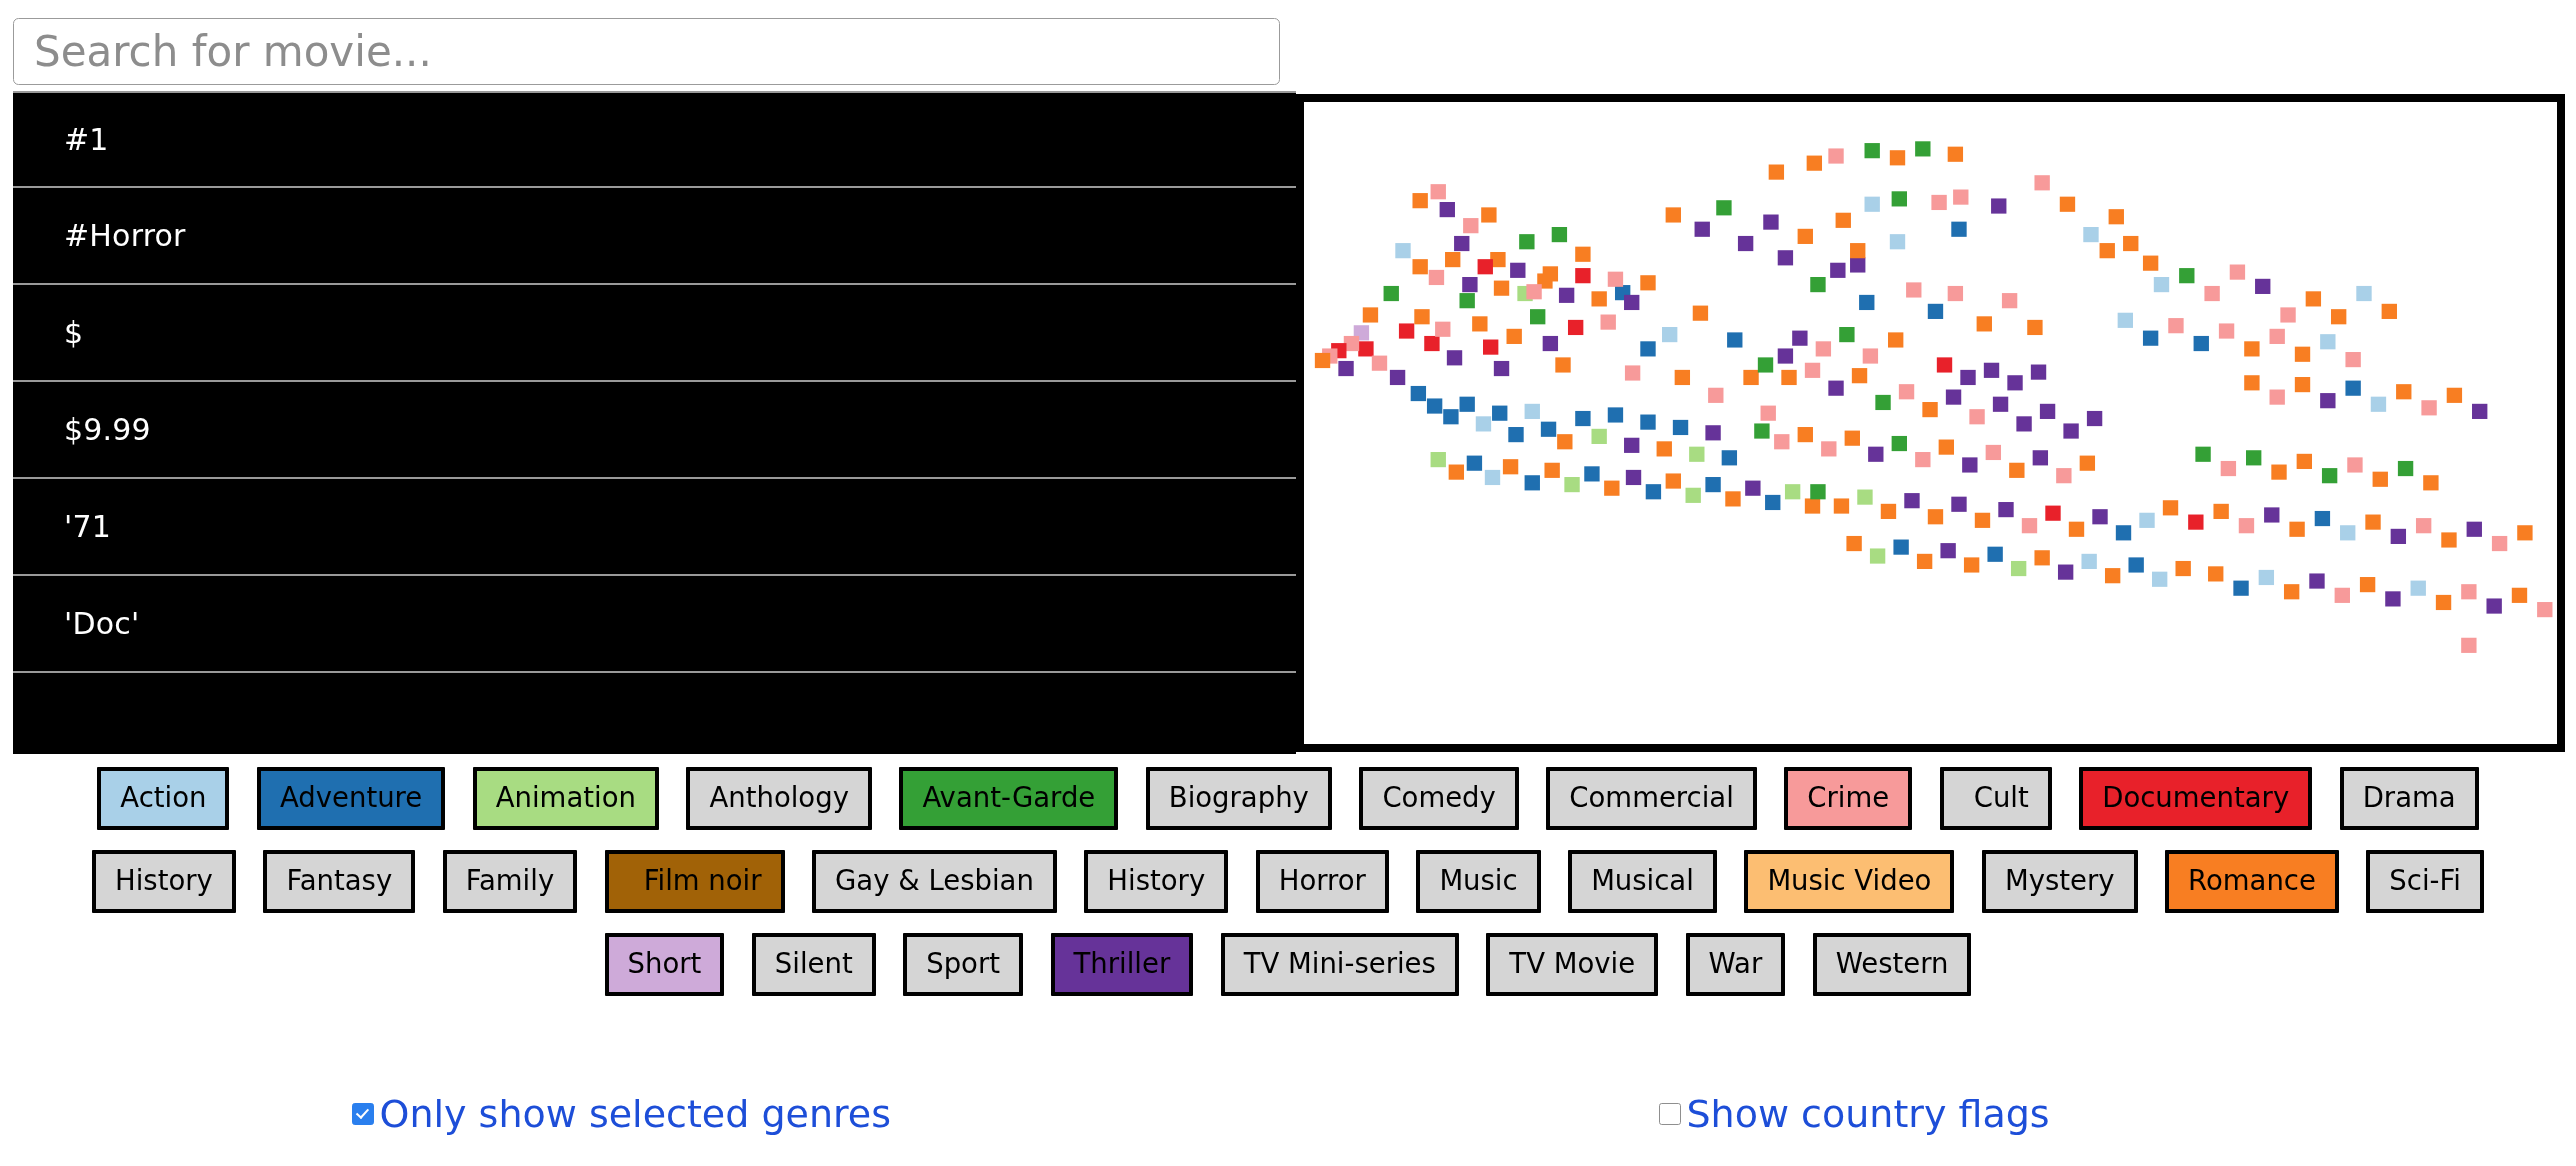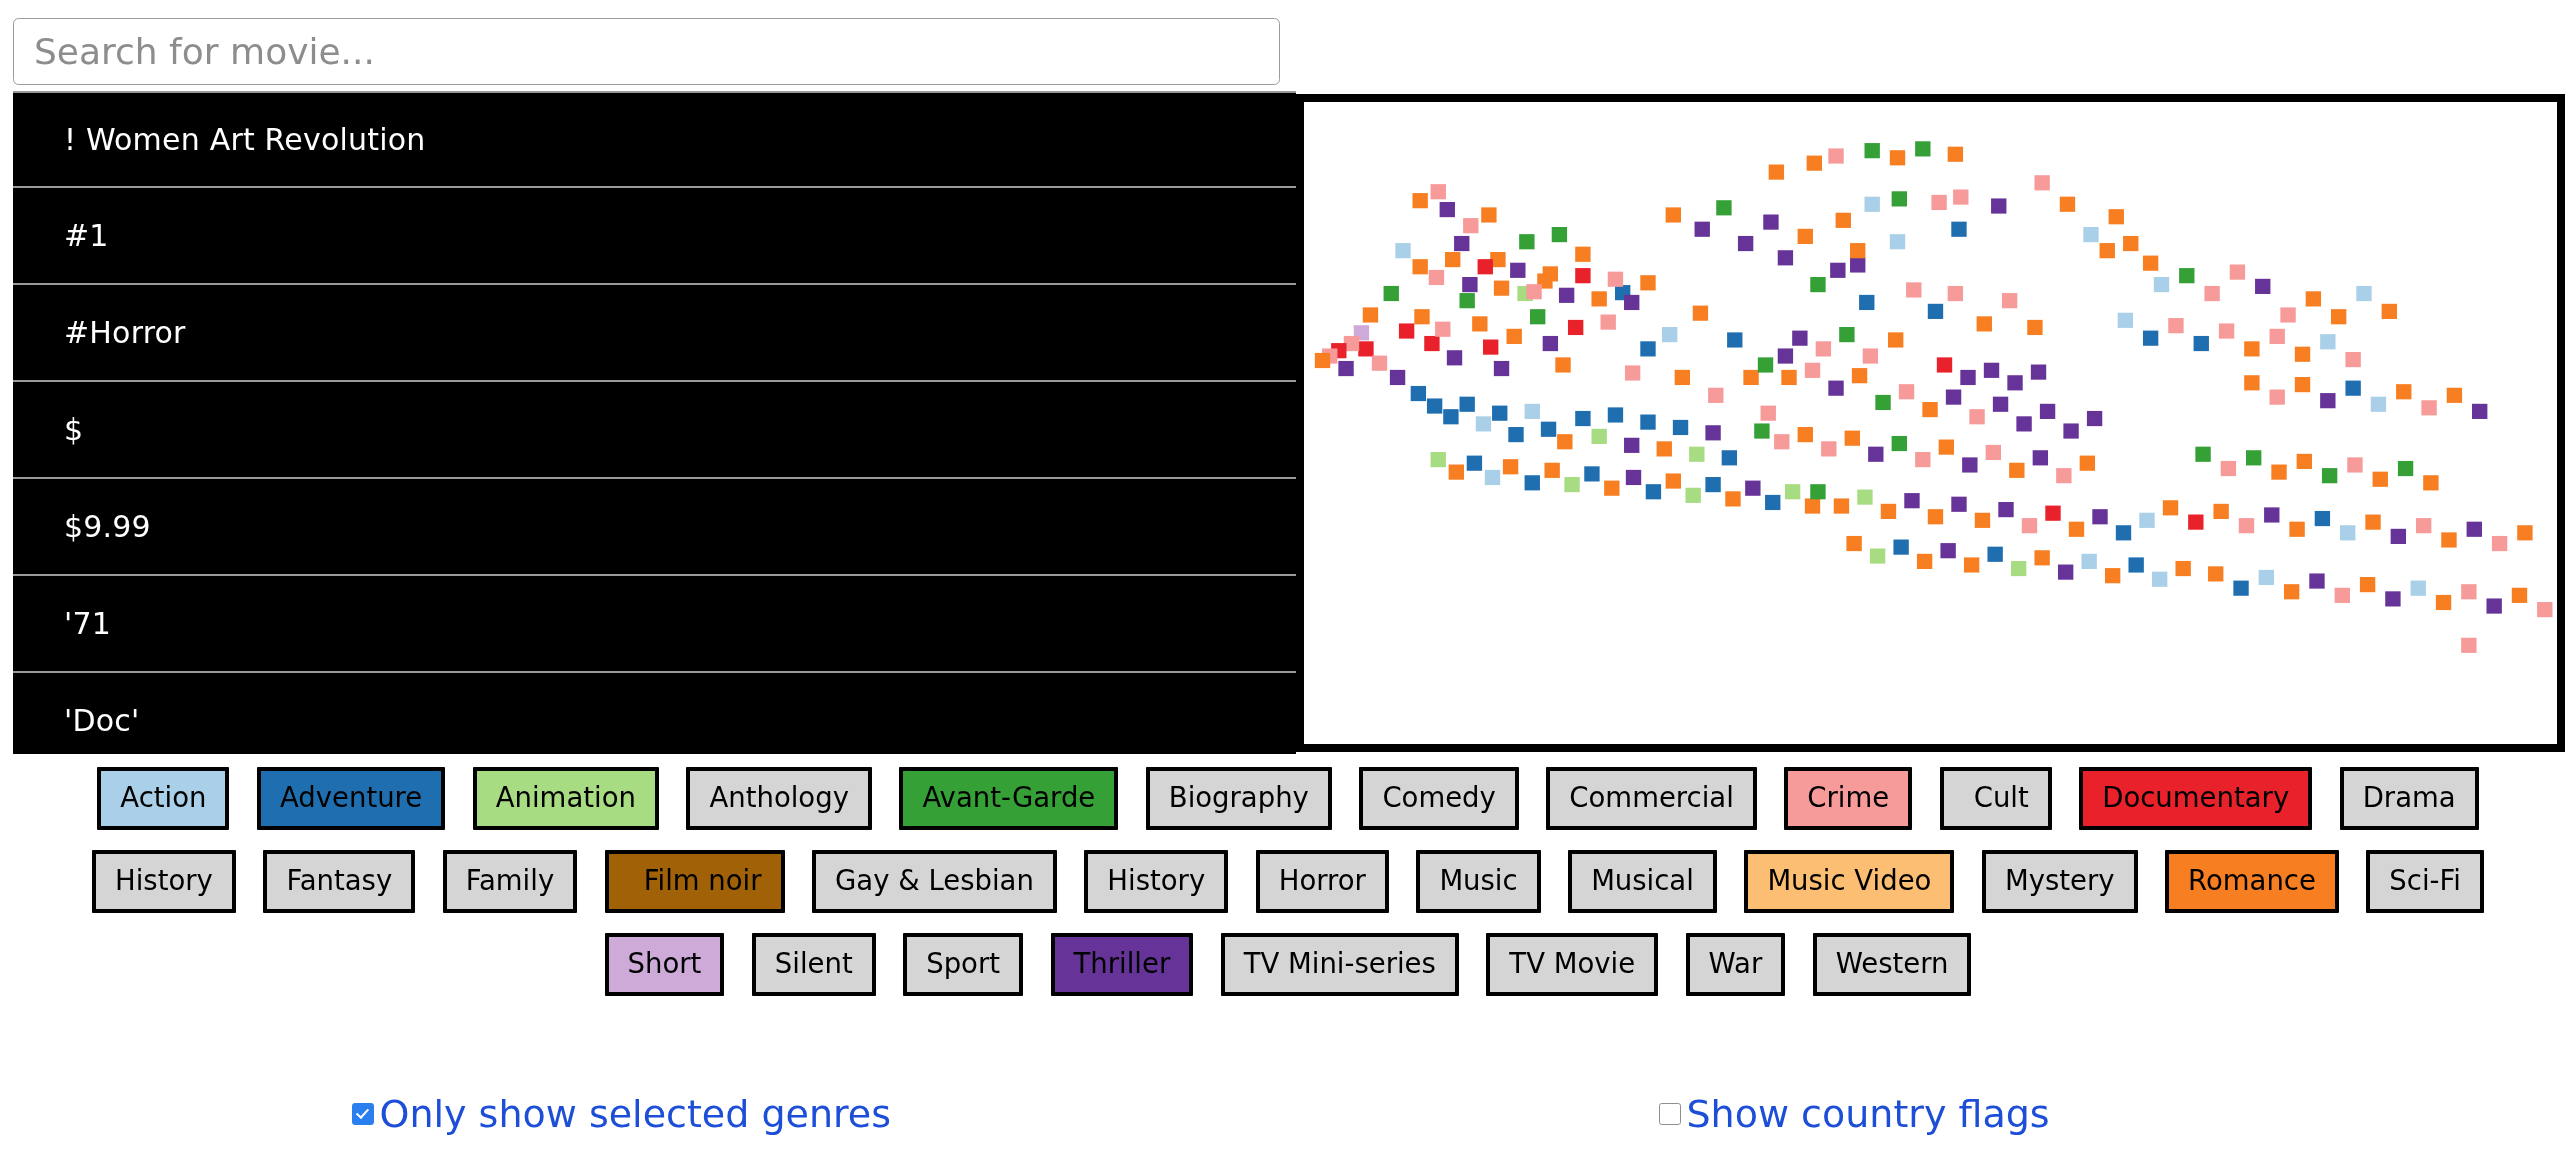--- a/index.html
+++ b/index.html
@@ -25,21 +25,21 @@
     box-sizing: border-box;
   }
   #search-input {
     width: 100%;
     height: 100%;
     box-sizing: border-box;
     border: 1.8px solid #9b9b9b;
     border-radius: 5.5px;
     background: #ffffff;
     font-family: "DejaVu Sans", "Liberation Sans", sans-serif;
-    font-size: 36px;
+    font-size: 42px;
     color: #2b2b2b;
     padding: 0 20px;
     outline: none;
   }
   #search-input::placeholder {
     color: #8d8d8d;
     opacity: 1;
   }
 
   
@@ -156,21 +156,20 @@
   .opt-label { user-select: none; }
 </style>
 </head>
 <body>
 
 <div id="search-wrap">
   <input id="search-input" type="text" placeholder="Search for movie..." style="">
 </div>
 
 <div id="suggestions">
-    <div class="sugg-item">! Women Art Revolution</div>
     <div class="sugg-item">#1</div>
     <div class="sugg-item">#Horror</div>
     <div class="sugg-item">$</div>
     <div class="sugg-item">$9.99</div>
     <div class="sugg-item">'71</div>
     <div class="sugg-item">'Doc'</div>
   </div>
 
 <div id="plot-panel">
   <svg id="plot-svg" viewBox="0 0 1386 719" preserveAspectRatio="none">

